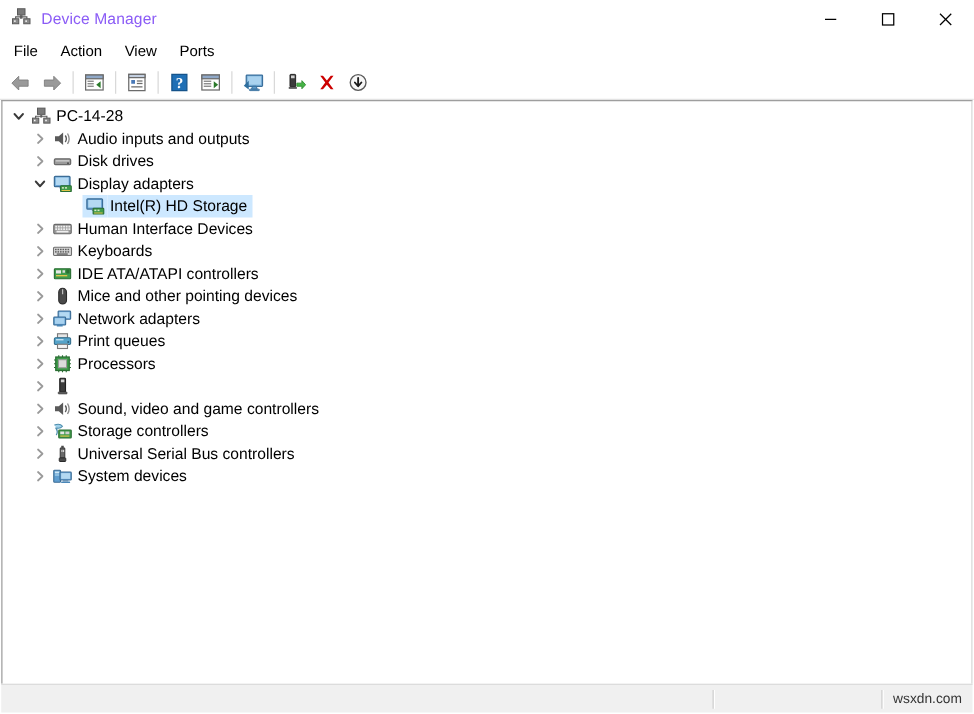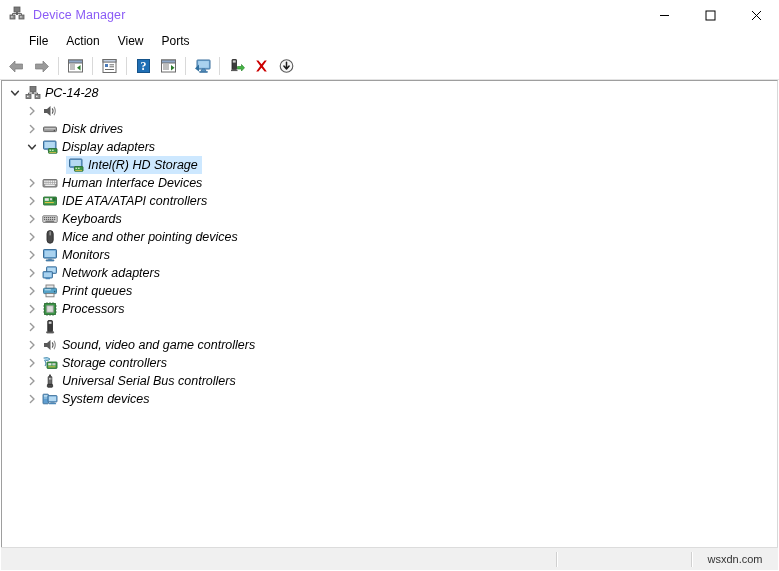--- a/index.html
+++ b/index.html
@@ -62,21 +62,21 @@
     cursor: default;
   }
 
   
   #menubar {
     height: 23px;
     min-height: 23px;
     background: #ffffff;
     display: flex;
     align-items: center;
-    padding-left: 20px;
+    padding-left: 2px;
   }
   .menu-item {
     font-size: 12px;
     color: #000000;
     padding: 3px 9px 4px 9px;
     cursor: default;
   }
 
   
   #toolbar {
@@ -118,21 +118,20 @@
   #tree {
     padding-top: 3px;
     user-select: none;
   }
   .tree-row {
     height: 18px;
     display: flex;
     align-items: center;
     cursor: default;
     white-space: nowrap;
-    font-style: italic;
   }
   .tree-row .chev {
     width: 16px;
     min-width: 16px;
     height: 18px;
     display: flex;
     align-items: center;
     justify-content: center;
   }
   .tree-row .ic {
@@ -181,21 +180,21 @@
     box-sizing: border-box;
   }
   .sb-div {
     width: 1px;
     height: 15px;
     background: #d0d0d0;
     box-shadow: 1px 0 0 #ffffff;
   }
   #sb-main { flex: 1; }
   #sb-mid { width: 134px; }
-  #sb-right { width: 86px; justify-content: center; color:#333; }
+  #sb-right { width: 72px; justify-content: center; color:#333; }
 </style>
 </head>
 <body>
 
 <div id="window">
 
   <div id="titlebar">
     <div id="title-left">
       <span>
         <svg width="16" height="16" viewBox="0 0 16 16">
@@ -362,20 +361,21 @@
               <path d="M3.4 1.6 L7 5 L3.4 8.4" stroke="#9a9a9a" stroke-width="1.4" fill="none" stroke-linecap="round" stroke-linejoin="round"></path>
             </svg>
           </span>
           <span class="ic">
             <svg width="16" height="16" viewBox="0 0 16 16">
               <path d="M2 6 L5 6 L8.5 3 L8.5 13 L5 10 L2 10 Z" fill="#5a5a5a"></path>
               <path d="M10.2 5.4 Q12 8 10.2 10.6" stroke="#5a5a5a" stroke-width="1.1" fill="none"></path>
               <path d="M12 3.8 Q14.6 8 12 12.2" stroke="#8c8c8c" stroke-width="1.1" fill="none"></path>
             </svg>
           </span>
+          <span class="lbl">Audio inputs and outputs</span>
         </div>
         <div class="tree-row depth1">
           <span class="chev">
             <svg width="10" height="10" viewBox="0 0 10 10">
               <path d="M3.4 1.6 L7 5 L3.4 8.4" stroke="#9a9a9a" stroke-width="1.4" fill="none" stroke-linecap="round" stroke-linejoin="round"></path>
             </svg>
           </span>
           <span class="ic">
             <svg width="16" height="16" viewBox="0 0 16 16">
               <rect x="1.5" y="6" width="13" height="4.6" rx="0.9" fill="#9a9a9a" stroke="#6a6a6a" stroke-width="1"></rect>
@@ -448,37 +448,20 @@
           <span class="lbl">Human Interface Devices</span>
         </div>
         <div class="tree-row depth1">
           <span class="chev">
             <svg width="10" height="10" viewBox="0 0 10 10">
               <path d="M3.4 1.6 L7 5 L3.4 8.4" stroke="#9a9a9a" stroke-width="1.4" fill="none" stroke-linecap="round" stroke-linejoin="round"></path>
             </svg>
           </span>
           <span class="ic">
             <svg width="16" height="16" viewBox="0 0 16 16">
-              <rect x="1.5" y="4" width="13" height="8" rx="0.6" fill="#3f9b4a" stroke="#2a6e33" stroke-width="0.9"></rect>
-              <rect x="2.8" y="5.2" width="4" height="2.6" fill="#e8e8e8"></rect>
-              <rect x="8" y="5.2" width="2" height="2" fill="#d8d8d8"></rect>
-              <rect x="2.8" y="9" width="9" height="1.1" fill="#e0c44a"></rect>
-              <rect x="11" y="4.6" width="2.6" height="3.2" fill="#2a6e33"></rect>
-            </svg>
-          </span>
-          <span class="lbl">IDE ATA/ATAPI controllers</span>
-        </div>
-        <div class="tree-row depth1">
-          <span class="chev">
-            <svg width="10" height="10" viewBox="0 0 10 10">
-              <path d="M3.4 1.6 L7 5 L3.4 8.4" stroke="#9a9a9a" stroke-width="1.4" fill="none" stroke-linecap="round" stroke-linejoin="round"></path>
-            </svg>
-          </span>
-          <span class="ic">
-            <svg width="16" height="16" viewBox="0 0 16 16">
               <rect x="0.8" y="4.8" width="14.4" height="6.6" rx="0.8" fill="#d8d8d8" stroke="#707070" stroke-width="0.9"></rect>
               <g fill="#606060">
                 <rect x="2" y="6" width="1.3" height="1.2"></rect>
                 <rect x="4" y="6" width="1.3" height="1.2"></rect>
                 <rect x="6" y="6" width="1.3" height="1.2"></rect>
                 <rect x="8" y="6" width="1.3" height="1.2"></rect>
                 <rect x="10" y="6" width="1.3" height="1.2"></rect>
                 <rect x="12" y="6" width="1.3" height="1.2"></rect>
                 <rect x="2" y="7.9" width="1.3" height="1.2"></rect>
                 <rect x="4" y="7.9" width="1.3" height="1.2"></rect>
@@ -493,41 +476,42 @@
           <span class="lbl">Keyboards</span>
         </div>
         <div class="tree-row depth1">
           <span class="chev">
             <svg width="10" height="10" viewBox="0 0 10 10">
               <path d="M3.4 1.6 L7 5 L3.4 8.4" stroke="#9a9a9a" stroke-width="1.4" fill="none" stroke-linecap="round" stroke-linejoin="round"></path>
             </svg>
           </span>
           <span class="ic">
             <svg width="16" height="16" viewBox="0 0 16 16">
+              <rect x="1.5" y="4" width="13" height="8" rx="0.6" fill="#3f9b4a" stroke="#2a6e33" stroke-width="0.9"></rect>
+              <rect x="2.8" y="5.2" width="4" height="2.6" fill="#e8e8e8"></rect>
+              <rect x="8" y="5.2" width="2" height="2" fill="#d8d8d8"></rect>
+              <rect x="2.8" y="9" width="9" height="1.1" fill="#e0c44a"></rect>
+              <rect x="11" y="4.6" width="2.6" height="3.2" fill="#2a6e33"></rect>
+            </svg>
+          </span>
+          <span class="lbl">IDE ATA/ATAPI controllers</span>
+        </div>
+        <div class="tree-row depth1">
+          <span class="chev">
+            <svg width="10" height="10" viewBox="0 0 10 10">
+              <path d="M3.4 1.6 L7 5 L3.4 8.4" stroke="#9a9a9a" stroke-width="1.4" fill="none" stroke-linecap="round" stroke-linejoin="round"></path>
+            </svg>
+          </span>
+          <span class="ic">
+            <svg width="16" height="16" viewBox="0 0 16 16">
               <rect x="5" y="1.6" width="6.2" height="12.6" rx="3.1" fill="#4a4a4a" stroke="#2a2a2a" stroke-width="0.9"></rect>
               <line x1="8.1" y1="2.4" x2="8.1" y2="6.4" stroke="#c8c8c8" stroke-width="0.9"></line>
             </svg>
           </span>
           <span class="lbl">Mice and other pointing devices</span>
-        </div>
-        <div class="tree-row depth1">
-          <span class="chev">
-            <svg width="10" height="10" viewBox="0 0 10 10">
-              <path d="M3.4 1.6 L7 5 L3.4 8.4" stroke="#9a9a9a" stroke-width="1.4" fill="none" stroke-linecap="round" stroke-linejoin="round"></path>
-            </svg>
-          </span>
-          <span class="ic">
-            <svg width="16" height="16" viewBox="0 0 16 16">
-              <rect x="1.5" y="2.5" width="13" height="8.6" rx="0.7" fill="#5f9ed0" stroke="#3c6d96" stroke-width="1"></rect>
-              <rect x="2.6" y="3.6" width="10.8" height="6.4" fill="#a9d2ef"></rect>
-              <rect x="6.2" y="11.3" width="3.6" height="1.6" fill="#6d94b5"></rect>
-              <rect x="4" y="12.8" width="8" height="1.3" rx="0.5" fill="#4a87b8" stroke="#3c6d96" stroke-width="0.6"></rect>
-            </svg>
-          </span>
-          <span class="lbl">Monitors</span>
         </div>
         <div class="tree-row depth1">
           <span class="chev">
             <svg width="10" height="10" viewBox="0 0 10 10">
               <path d="M3.4 1.6 L7 5 L3.4 8.4" stroke="#9a9a9a" stroke-width="1.4" fill="none" stroke-linecap="round" stroke-linejoin="round"></path>
             </svg>
           </span>
           <span class="ic">
             <svg width="16" height="16" viewBox="0 0 16 16">
               <rect x="4.5" y="1.8" width="10" height="6.6" rx="0.7" fill="#6aa5d6" stroke="#3c6d96" stroke-width="0.9"></rect>

